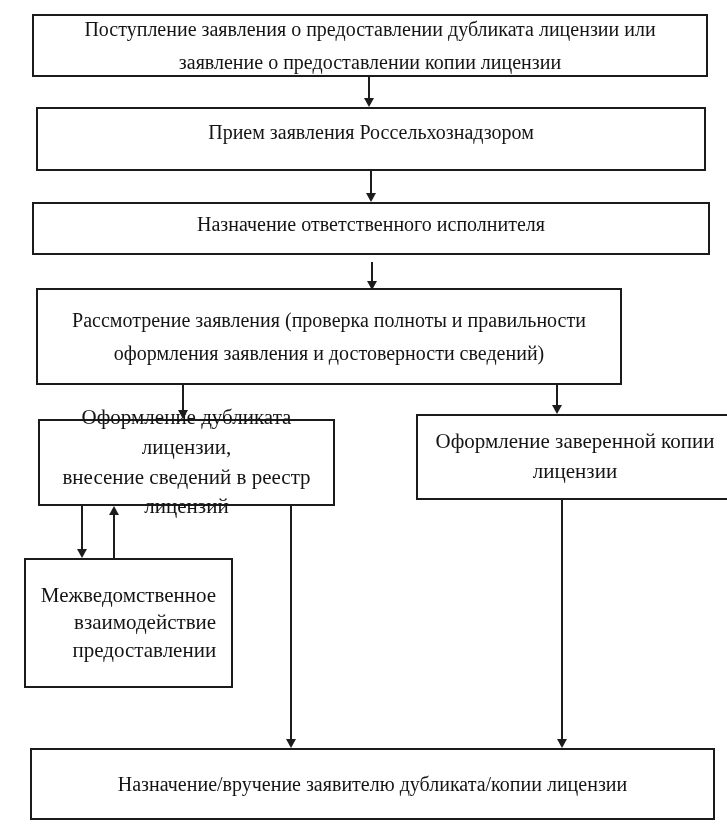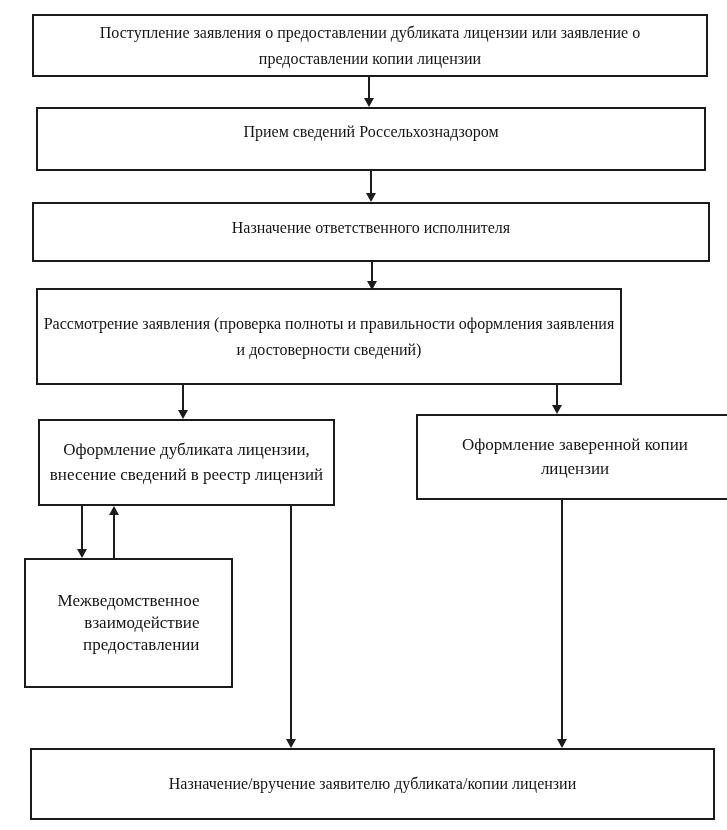--- a/index.html
+++ b/index.html
@@ -22,29 +22,29 @@
     background: #ffffff;
     display: flex;
     align-items: center;
     justify-content: center;
     text-align: center;
   }
   .node .label { display: block; }
   .node .line { display: block; }
 
   
-  .n1, .n2, .n3, .n4, .n8 { font-size: 16px; line-height: 1.62; }
-  
-  .n5, .n6, .n7 { font-size: 17px; line-height: 1.32; }
+  .n1, .n2, .n3, .n4, .n8 { font-size: 20px; line-height: 1.62; }
+  
+  .n5, .n6, .n7 { font-size: 21px; line-height: 1.32; }
   .n5 .line, .n6 .line { line-height: 1.42; }
   .n7 .line { line-height: 1.3; }
 
   .n1 { left: 32px;  top: 14px;  width: 676px; height: 63px; }
   .n2 { left: 36px;  top: 107px; width: 670px; height: 64px; padding-bottom: 14px; }
-  .n3 { left: 32px;  top: 202px; width: 678px; height: 60px; padding-bottom: 8px; align-items: center; }
+  .n3 { left: 32px;  top: 202px; width: 678px; height: 53px; padding-bottom: 8px; align-items: center; }
   .n4 { left: 36px;  top: 288px; width: 586px; height: 97px; }
   .n5 { left: 38px;  top: 419px; width: 297px; height: 87px; padding: 4px; }
   .n6 { left: 416px; top: 414px; width: 318px; height: 86px; padding: 4px; }
   .n7 { left: 24px;  top: 558px; width: 209px; height: 130px; padding: 20px; text-align: right; }
   .n8 { left: 30px;  top: 748px; width: 685px; height: 72px; }
 
   .n1 .label { max-width: 596px; }
   .n4 .label { max-width: 604px; }
 
   
@@ -102,21 +102,21 @@
 <div class="canvas">
 
   <div class="node n1">
     <span class="label">
       <span class="line">Поступление заявления о предоставлении дубликата лицензии или заявление о предоставлении копии лицензии</span>
     </span>
   </div>
 
   <div class="node n2">
     <span class="label">
-      <span class="line">Прием сведений Россельхознадзором</span>
+      <span class="line">Прием заявления Россельхознадзором</span>
     </span>
   </div>
 
   <div class="node n3">
     <span class="label">
       <span class="line">Назначение ответственного исполнителя</span>
     </span>
   </div>
 
   <div class="node n4">

